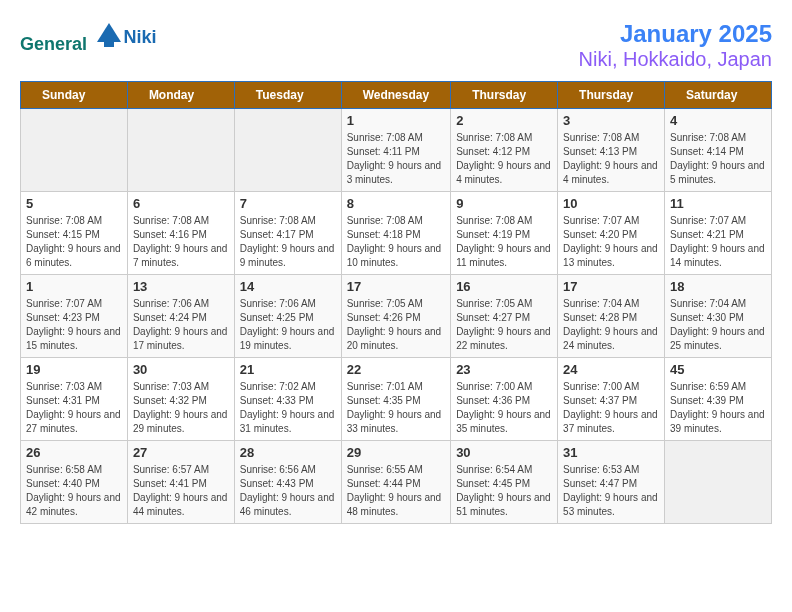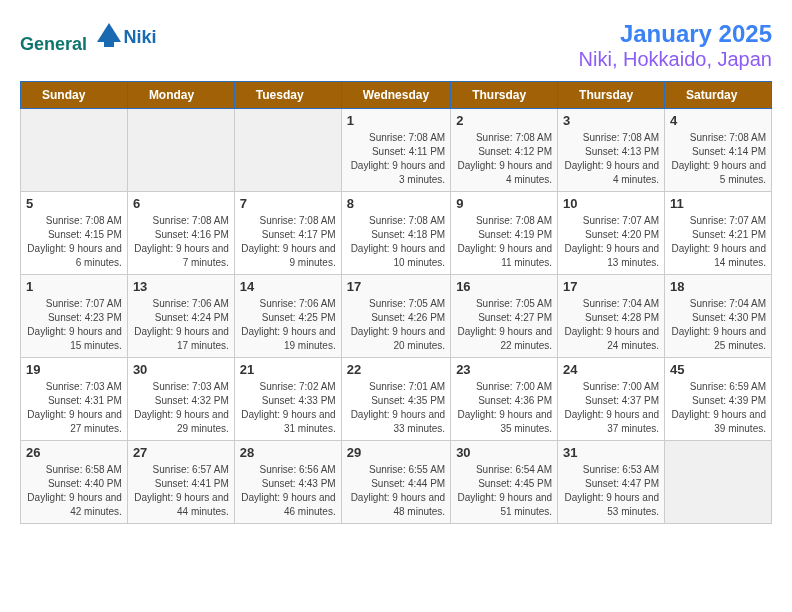--- a/index.html
+++ b/index.html
@@ -79,21 +79,20 @@
     .day-number {
       font-weight: bold;
       font-size: 13px;
       color: #333;
       margin-bottom: 3px;
     }
     .day-info {
       font-size: 10px;
       color: #444;
       line-height: 1.4;
-      text-align: right;
     }
     .empty-cell {
       background: #f0f0f0 !important;
     }
   </style>
 </head>
 <body>
 
 <div class="header">
   <div class="logo">

